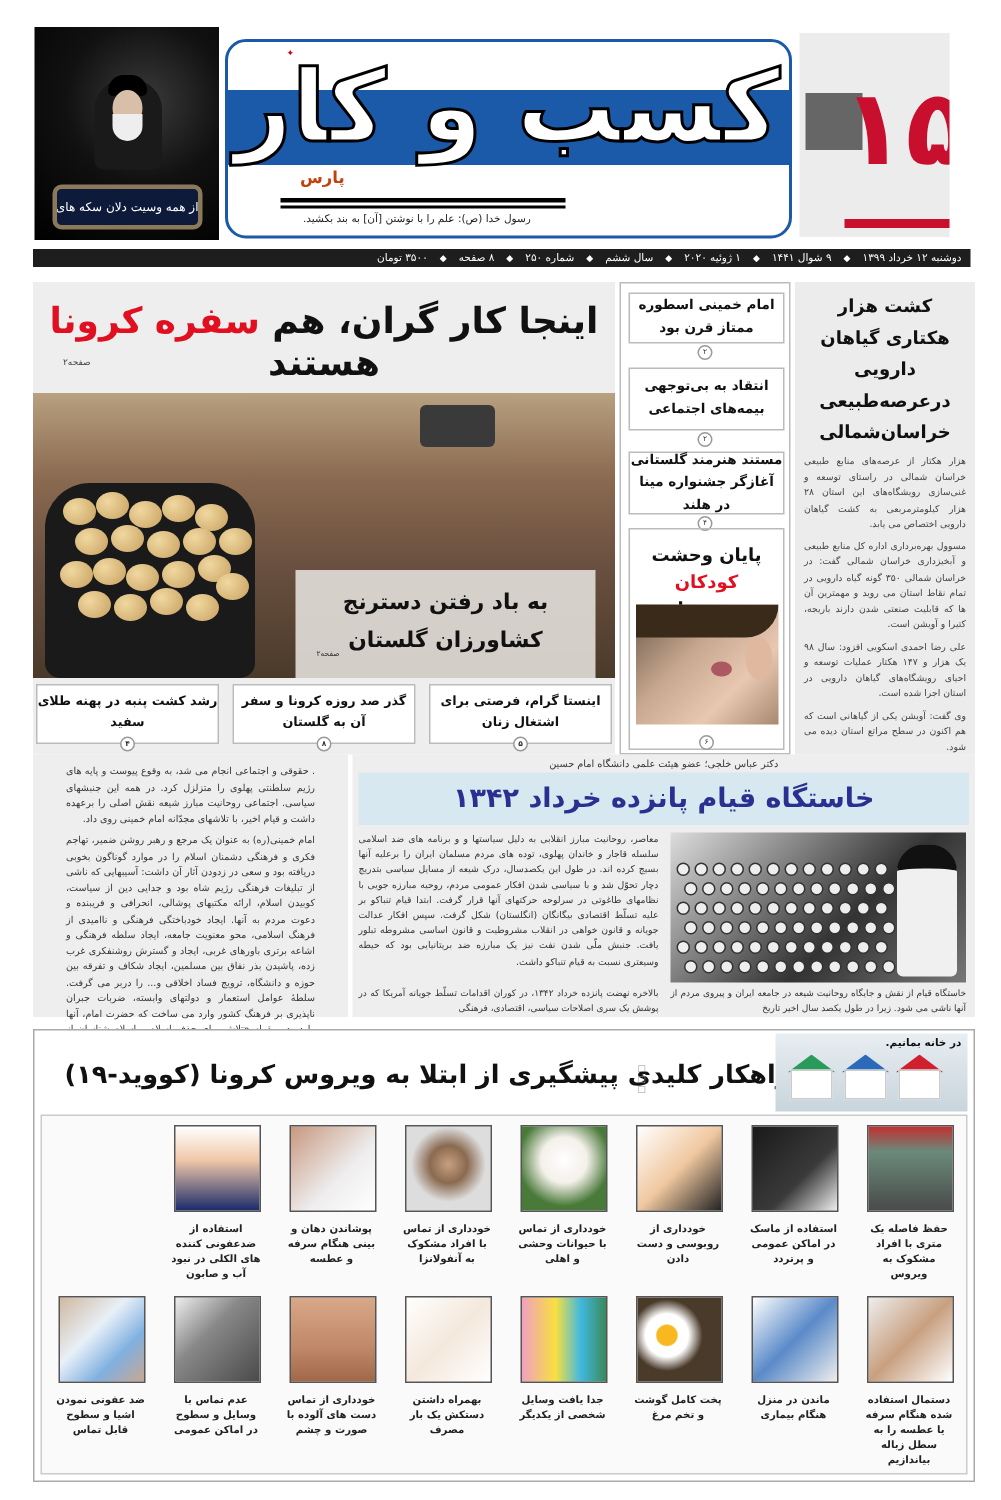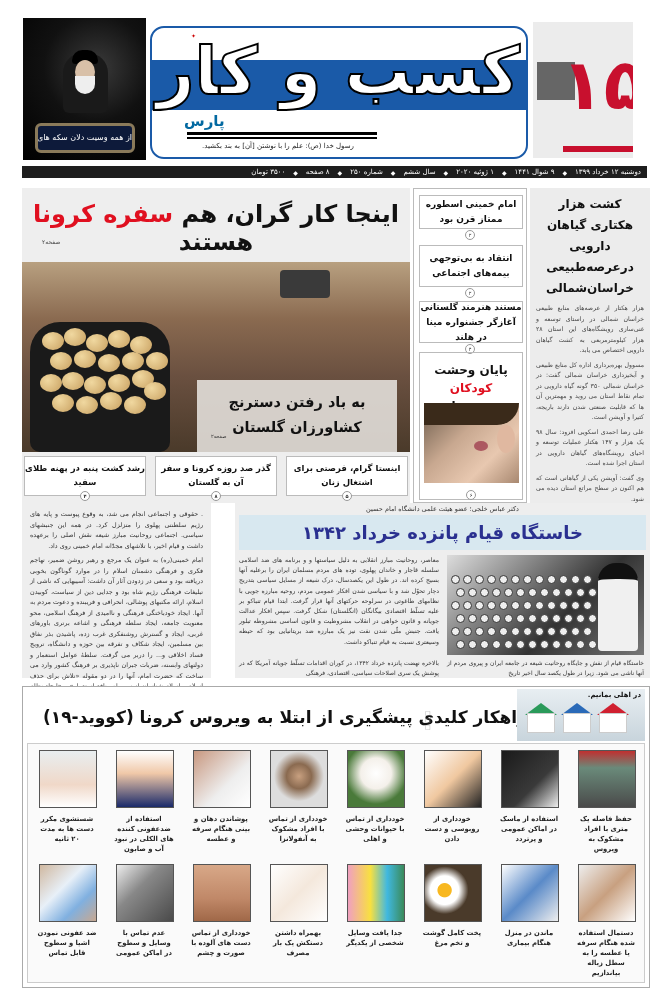--- a/index.html
+++ b/index.html
@@ -10,21 +10,21 @@
 #left-photo{left:23px;top:18px;width:123px;height:142px;background:radial-gradient(circle at 60% 35%,#3a3a3a 0,#111 45%,#000 100%);overflow:hidden}
 #left-photo .fig{position:absolute;left:40px;top:35px;width:45px;height:60px;background:#1a1a1a;border-radius:20px 20px 6px 6px}
 #left-photo .face{position:absolute;left:52px;top:42px;width:20px;height:24px;background:#d8c0a8;border-radius:50%}
 #left-photo .turban{position:absolute;left:49px;top:32px;width:26px;height:14px;background:#000;border-radius:12px 12px 4px 4px}
 #left-photo .beard{position:absolute;left:52px;top:58px;width:20px;height:18px;background:#eee;border-radius:0 0 10px 10px}
 #left-photo .frame{position:absolute;left:12px;top:105px;width:100px;height:30px;border:3px solid #8a7a5a;border-radius:6px;background:#0d1a3a;color:#fff;font-size:8px;text-align:center;line-height:24px;overflow:hidden;white-space:nowrap}
 #logo-box{left:150px;top:26px;width:378px;height:133px;border:2px solid #1a5aa8;border-radius:14px;background:#fff;overflow:hidden}
 #logo-band{position:absolute;left:0;top:32px;width:100%;height:50px;background:#1a5aa8}
 #logo-main{position:absolute;right:6px;top:4px;font-size:66px;font-weight:bold;color:#fff;-webkit-text-stroke:2px #000;line-height:80px;letter-spacing:-2px}
 #logo-bazar{position:absolute;right:12px;top:72px;font-size:46px;font-weight:bold;color:#1a5aa8;-webkit-text-stroke:2px #000;line-height:52px}
-#logo-pars{position:absolute;left:32px;top:84px;font-size:15px;font-weight:bold;color:#0369a1;direction:ltr}
+#logo-pars{position:absolute;left:48px;top:84px;font-size:11px;font-weight:bold;color:#c2410c;direction:ltr}
 #logo-en{position:absolute;left:78px;top:87px;font-size:9px;font-style:italic;color:#fff;direction:ltr;letter-spacing:2px;font-family:"DejaVu Serif",serif}
 #logo-rule1{position:absolute;left:35px;top:104px;width:190px;height:3px;background:#000}
 #logo-rule2{position:absolute;left:35px;top:109px;width:190px;height:2px;background:#000}
 #logo-motto{position:absolute;left:50px;top:114px;font-size:7px;color:#222}
 #logo-stamp{position:absolute;left:4px;top:4px;width:40px;height:20px;font-size:6px;color:#c00}
 #right-poster{left:533px;top:22px;width:100px;height:136px;background:#ececec;overflow:hidden}
 #right-poster .bigred{position:absolute;left:28px;top:18px;font-size:70px;font-weight:bold;color:#c8102e;direction:ltr;line-height:90px}
 #right-poster .bw{position:absolute;left:4px;top:40px;width:38px;height:38px;background:#666}
 #right-poster .cap{position:absolute;left:3px;bottom:14px;width:116px;font-size:4px;color:#c00}
 #right-poster .bar{position:absolute;left:30px;bottom:6px;width:86px;height:6px;background:#c8102e}
@@ -61,21 +61,21 @@
 
 #hist{left:235px;top:503px;width:415px;height:175px;background:#eee}
 #hist-kicker{position:absolute;left:0;right:0;top:2px;font-size:6.5px;text-align:center;color:#333}
 #hist-banner{position:absolute;left:4px;top:12px;width:407px;height:35px;background:#d8e8f0;text-align:center;font-size:18px;font-weight:bold;color:#2a3090;line-height:35px}
 #hist-body{position:absolute;left:4px;top:52px;width:200px;font-size:6.2px;line-height:10.2px;text-align:justify;color:#333}
 #hist-photo{position:absolute;left:212px;top:52px;width:197px;height:100px;background:linear-gradient(135deg,#ddd 0,#888 30%,#333 60%,#777 100%);overflow:hidden}
 .head{position:absolute;width:9px;height:9px;border-radius:50%;background:#eee;border:1px solid #333}
 #hist-caption{position:absolute;left:212px;top:155px;width:197px;font-size:6px;line-height:10px;color:#333;text-align:justify}
 #hist-body2{position:absolute;left:4px;top:155px;width:200px;font-size:6px;line-height:10px;color:#333;text-align:justify}
 
-#imam{left:22px;top:503px;width:189px;height:175px;background:#eee;padding:6px 8px}
+#imam{left:22px;top:503px;width:210px;height:175px;background:#eee;padding:6px 22px}
 .imam-p{font-size:6.4px;line-height:10.5px;text-align:justify;color:#333;margin-bottom:4px}
 #imam-src{font-size:6.4px;color:#333;margin-top:2px}
 
 #covid{left:22px;top:686px;width:628px;height:302px;border:1px solid #aaa;background:#fff}
 #covid-title{position:absolute;left:20px;top:20px;font-size:17px;font-weight:bold;color:#111;letter-spacing:-.5px}
 #covid-boxes{position:absolute;left:402px;top:22px;font-size:6px;color:#999;line-height:7px}
 #covid-banner{position:absolute;right:4px;top:2px;width:128px;height:52px;background:linear-gradient(180deg,#e8eef2,#c8d4dc);overflow:hidden}
 #covid-banner .lbl{position:absolute;right:4px;top:2px;font-size:7px;font-weight:bold;color:#111}
 .house{position:absolute;bottom:8px;width:28px;height:20px}
 .house .roof{position:absolute;top:-10px;left:-2px;width:32px;height:12px;clip-path:polygon(50% 0,100% 100%,0 100%)}
@@ -306,21 +306,21 @@
       <div style="position: absolute; right: 6px; top: 8px; width: 40px; height: 88px; background: rgb(240, 240, 240); border-radius: 18px 18px 4px 4px; border-top: 16px solid rgb(17, 17, 17);"></div>
     </div>
   <div id="hist-caption">خاستگاه قیام از نقش و جایگاه روحانیت شیعه در جامعه ایران و پیروی مردم از آنها ناشی می شود. زیرا در طول یکصد سال اخیر تاریخ</div>
   <div id="hist-body2">بالاخره نهضت پانزده خرداد ۱۳۴۲، در کوران اقدامات تسلّط جویانه آمریکا که در پوشش یک سری اصلاحات سیاسی، اقتصادی، فرهنگی</div>
 </div>
 
 <div id="covid" class="abs">
   <div id="covid-title">۱۶ راهکار کلیدی پیشگیری از ابتلا به ویروس کرونا (کووید-۱۹)</div>
   <div id="covid-boxes">□<br>□<br>□</div>
   <div id="covid-banner">
-    <div class="lbl">در اهلی بمانیم.</div>
+    <div class="lbl">در خانه بمانیم.</div>
     <div class="house" style="left:10px">
         <div class="roof" style="background:#2a9a5a"></div>
         <div class="wall"></div>
       </div>
     <div class="house" style="left:46px">
         <div class="roof" style="background:#2a6ab8"></div>
         <div class="wall"></div>
       </div>
     <div class="house" style="left:82px">
         <div class="roof" style="background:#d02030"></div>
@@ -349,24 +349,20 @@
         <div class="cap">خودداری از تماس با افراد مشکوک به آنفولانزا</div>
       </div>
       <div class="tip row1" style="right: 393px;">
         <div class="img" style="background: linear-gradient(135deg, rgb(200, 152, 128), rgb(238, 238, 238) 60%, rgb(255, 255, 255));"></div>
         <div class="cap">پوشاندن دهان و بینی هنگام سرفه و عطسه</div>
       </div>
       <div class="tip row1" style="right: 470px;">
         <div class="img" style="background: linear-gradient(rgb(255, 255, 255) 0px, rgb(240, 200, 168) 40%, rgb(26, 42, 106) 100%);"></div>
         <div class="cap">استفاده از ضدعفونی کننده های الکلی در نبود آب و صابون</div>
       </div>
-      <div class="tip row1" style="right: 547px;">
-        <div class="img" style="background: linear-gradient(rgb(232, 238, 240), rgb(240, 216, 200) 60%, rgb(255, 255, 255));"></div>
-        <div class="cap">شستشوی مکرر دست ها به مدت ۲۰ ثانیه</div>
-      </div>
       <div class="tip row2" style="right: 8px;">
         <div class="img" style="background: linear-gradient(135deg, rgb(238, 238, 238), rgb(200, 160, 128) 50%, rgb(255, 255, 255));"></div>
         <div class="cap">دستمال استفاده شده هنگام سرفه یا عطسه را به سطل زباله بیاندازیم</div>
       </div>
       <div class="tip row2" style="right: 85px;">
         <div class="img" style="background: linear-gradient(135deg, rgb(255, 255, 255), rgb(90, 138, 200) 50%, rgb(238, 238, 238));"></div>
         <div class="cap">ماندن در منزل هنگام بیماری</div>
       </div>
       <div class="tip row2" style="right: 162px;">
         <div class="img" style="background: radial-gradient(circle at 35% 45%, rgb(248, 184, 32) 0px, rgb(248, 184, 32) 14%, rgb(255, 255, 255) 16%, rgb(255, 255, 255) 30%, rgb(74, 58, 42) 50%);"></div>

